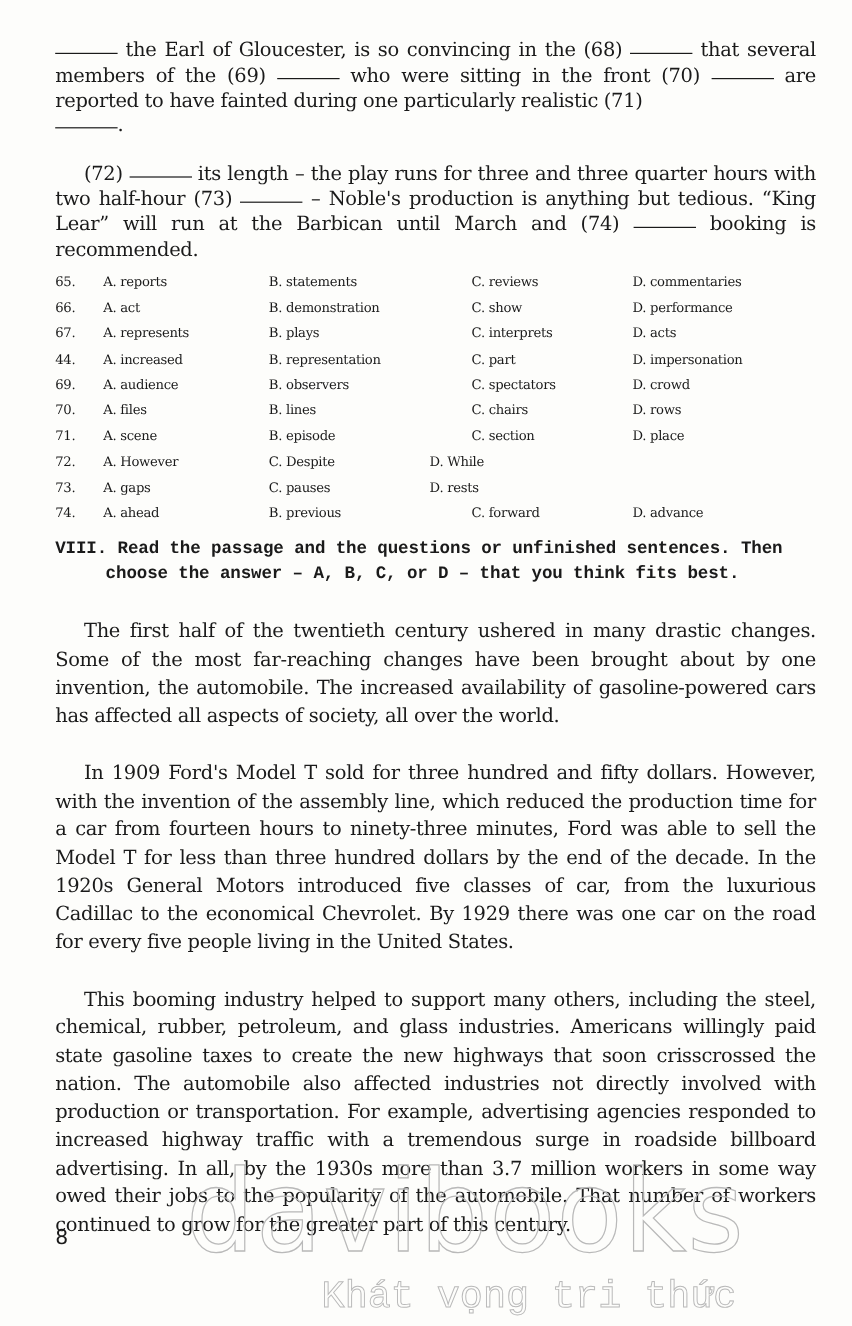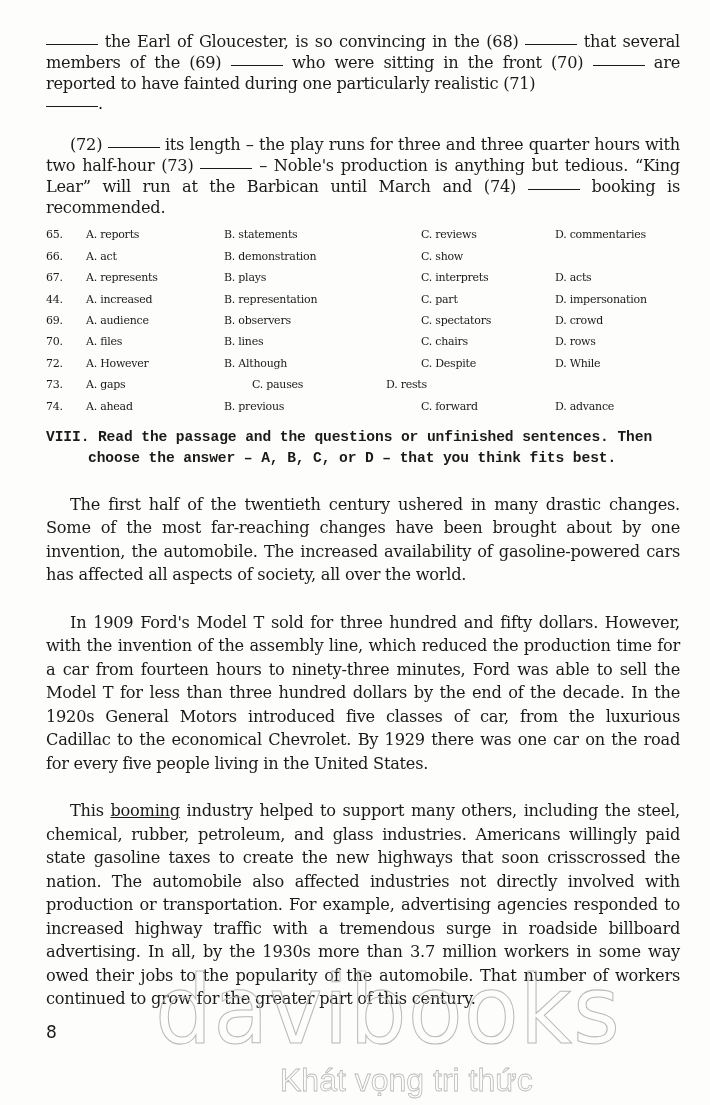--- a/index.html
+++ b/index.html
@@ -26,54 +26,54 @@
     border-bottom: 1.3px solid #1a1a1a;
     height: 0;
     vertical-align: 2px;
   }
   .para-gap { margin-top: 20px; }
   .options { margin-top: 6px; font-size: 11px; letter-spacing: -0.25px; }
   .opt-row { display: flex; height: 21.4px; line-height: 21.4px; }
   .opt-num { width: 40px; }
   .opt-a { width: 138px; }
   .opt-b { width: 169px; }
-  .opt-c { width: 134px; margin-left: 28px; }
+  .opt-c { width: 134px; }
   .opt-d { flex: 1; }
   .section-head {
     margin-top: 10px;
     font-family: Liberation Mono, monospace;
     font-weight: bold;
     font-size: 14.6px;
     line-height: 21px;
     letter-spacing: -0.1px;
   }
   .section-head .line2 { padding-left: 42px; }
   .passage { margin-top: 6px; }
   .passage .para { line-height: 23.5px; }
-  .underline { text-decoration: underline; }
+  .underline { }
   .page-number {
     position: absolute; left: 46px; top: 1022px;
     font-family: "DejaVu Sans", "Liberation Sans", sans-serif;
     font-size: 17px;
   }
   .watermark {
     position: absolute; left: 155px; top: 955px;
     font-family: "DejaVu Sans", "Liberation Sans", sans-serif;
     font-size: 90px;
     font-weight: normal;
     color: transparent;
     -webkit-text-stroke: 1px #b9b9b9;
     letter-spacing: 1px;
     transform: scaleY(1.05);
     transform-origin: left top;
     pointer-events: none;
   }
   .watermark-sub {
-    position: absolute; left: 280px; top: 1062px;
-    font-family: Liberation Sans, sans-serif;
+    position: absolute; left: 268px; top: 1062px;
+    font-family: Liberation Mono, monospace;
     font-size: 32px;
     color: transparent;
     -webkit-text-stroke: 0.8px #b9b9b9;
     pointer-events: none;
   }
 </style>
 </head>
 <body>
 
 <div class="page">
@@ -107,20 +107,21 @@
         <span class="opt-a">A. reports</span>
         <span class="opt-b">B. statements</span>
         <span class="opt-c">C. reviews</span>
         <span class="opt-d">D. commentaries</span>
       </div>
       <div class="opt-row">
         <span class="opt-num">66.</span>
         <span class="opt-a">A. act</span>
         <span class="opt-b">B. demonstration</span>
         <span class="opt-c">C. show</span>
+        <span class="opt-d">D. performance</span>
       </div>
       <div class="opt-row">
         <span class="opt-num">67.</span>
         <span class="opt-a">A. represents</span>
         <span class="opt-b">B. plays</span>
         <span class="opt-c">C. interprets</span>
         <span class="opt-d">D. acts</span>
       </div>
       <div class="opt-row">
         <span class="opt-num">44.</span>
@@ -137,23 +138,29 @@
         <span class="opt-d">D. crowd</span>
       </div>
       <div class="opt-row">
         <span class="opt-num">70.</span>
         <span class="opt-a">A. files</span>
         <span class="opt-b">B. lines</span>
         <span class="opt-c">C. chairs</span>
         <span class="opt-d">D. rows</span>
       </div>
       <div class="opt-row">
+        <span class="opt-num">71.</span>
+        <span class="opt-a">A. scene</span>
+        <span class="opt-b">B. episode</span>
+        <span class="opt-c">C. section</span>
+        <span class="opt-d">D. place</span>
+      </div>
+      <div class="opt-row">
         <span class="opt-num">72.</span>
         <span class="opt-a">A. However</span>
-        <span class="opt-b">B. Although</span>
         <span class="opt-c">C. Despite</span>
         <span class="opt-d">D. While</span>
       </div>
       <div class="opt-row">
         <span class="opt-num">73.</span>
         <span class="opt-a">A. gaps</span>
         <span class="opt-c">C. pauses</span>
         <span class="opt-d">D. rests</span>
       </div>
       <div class="opt-row">

